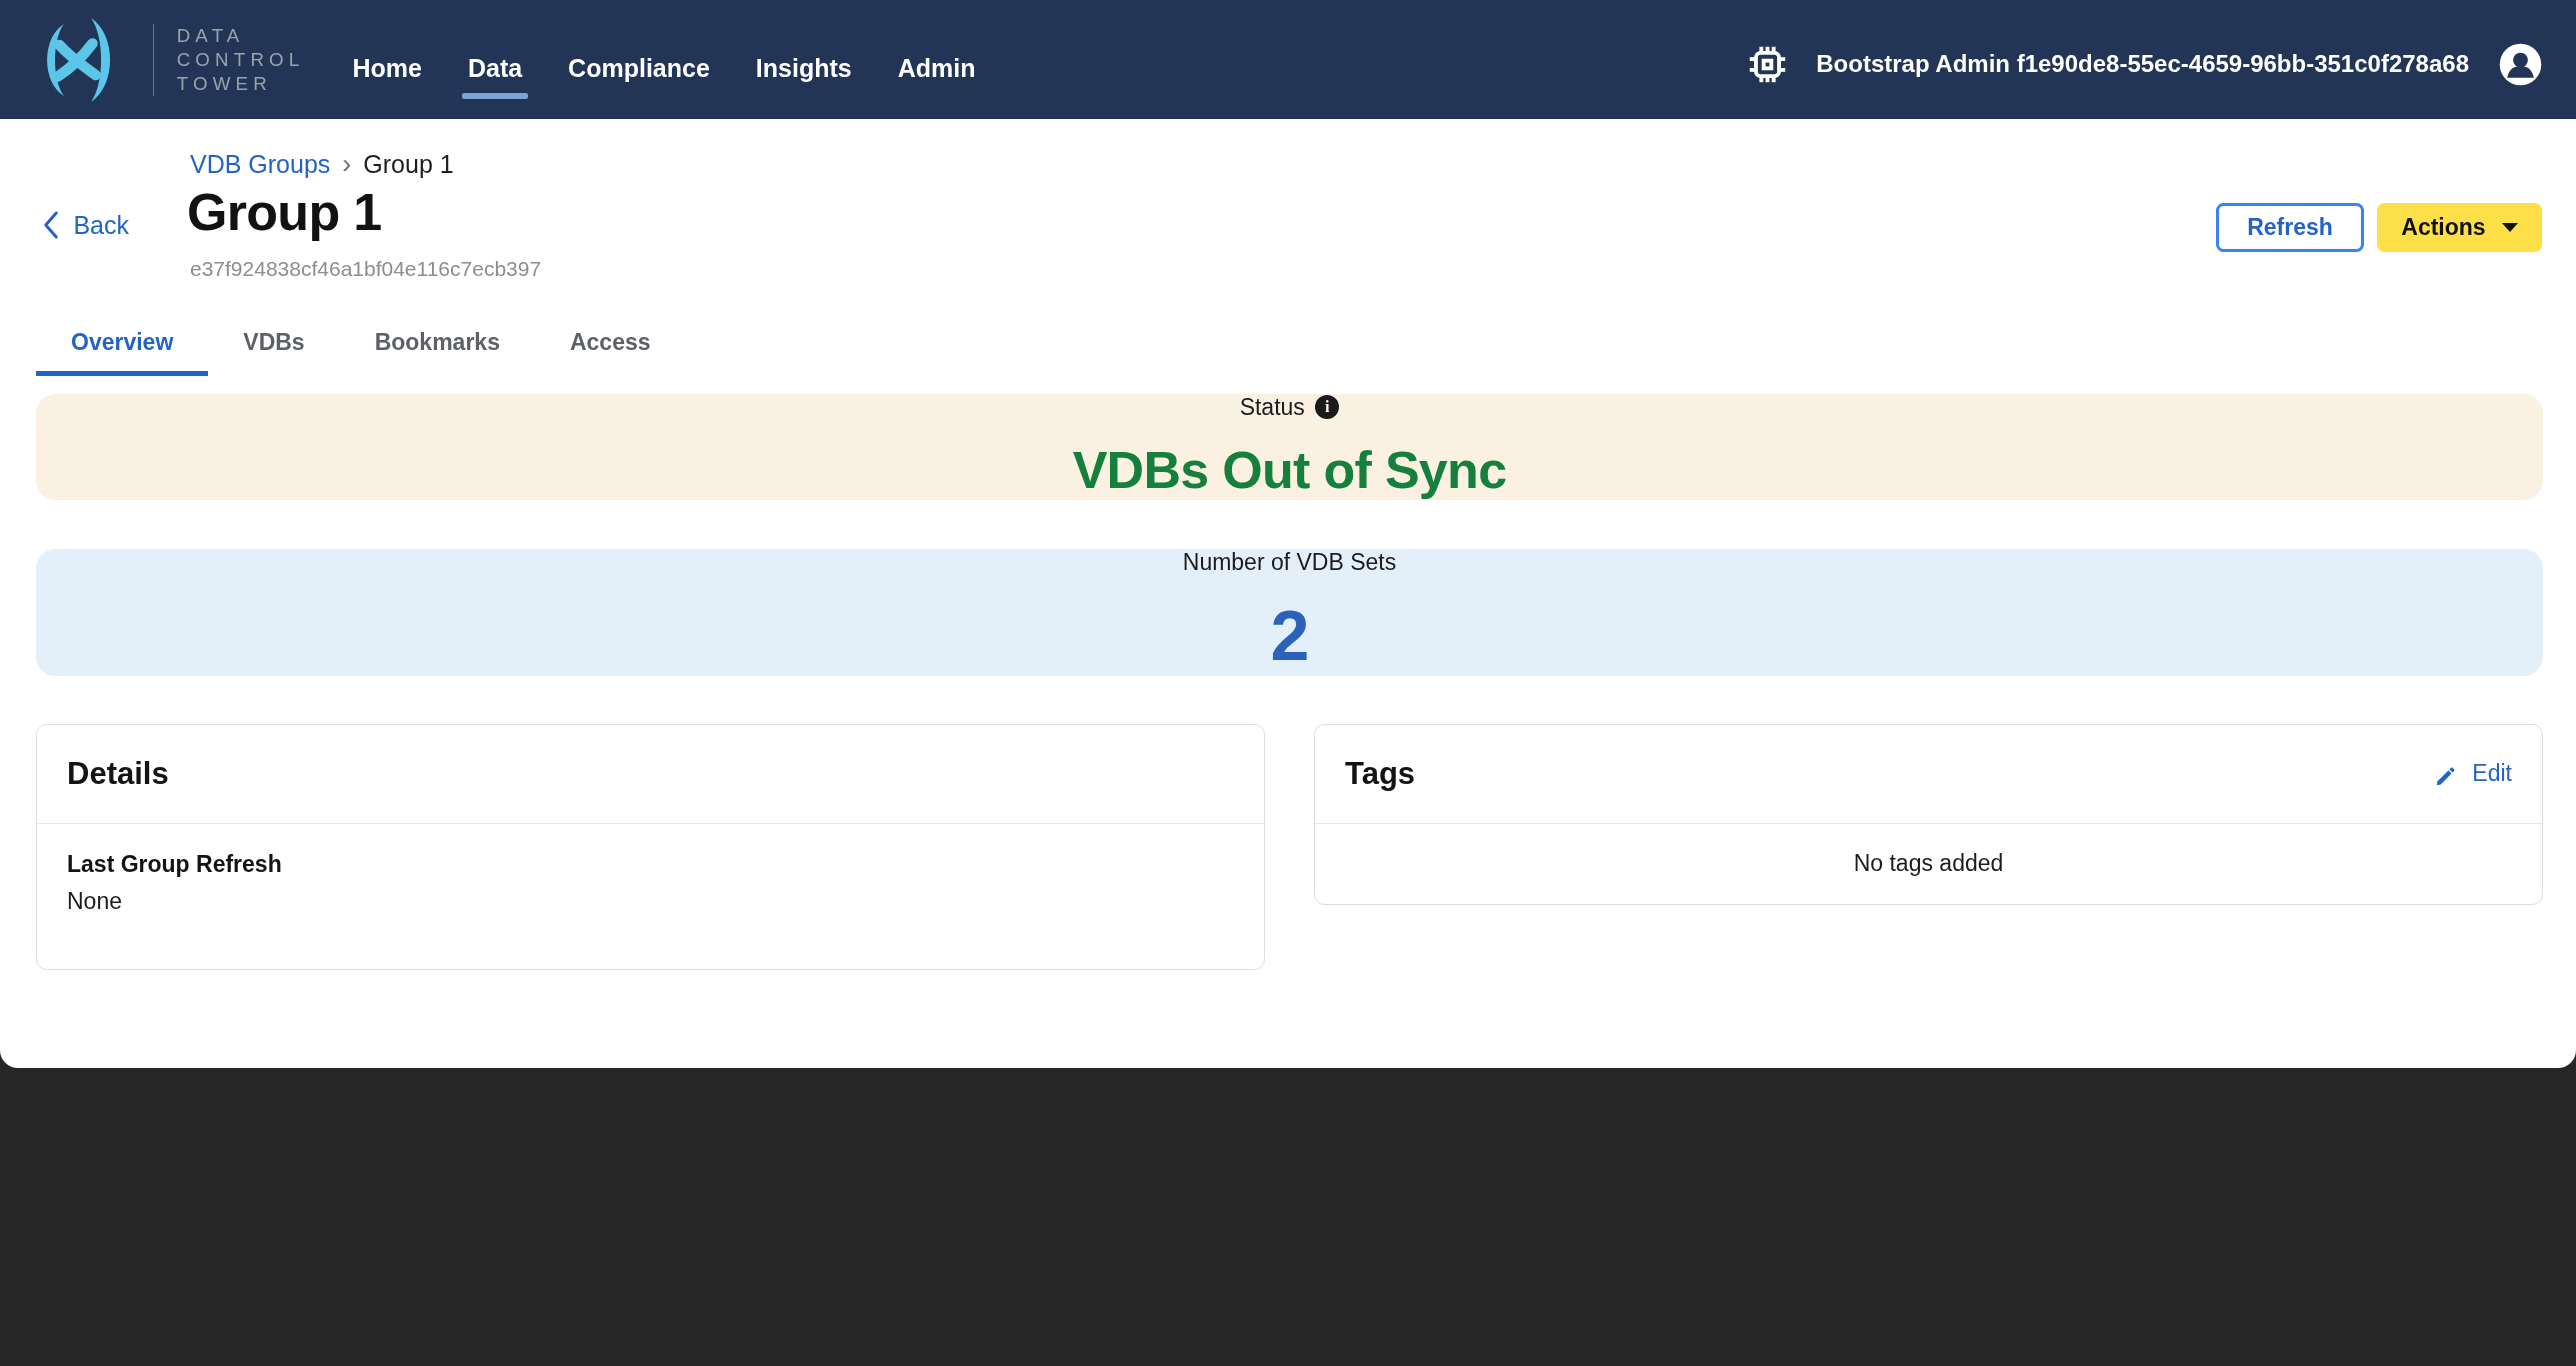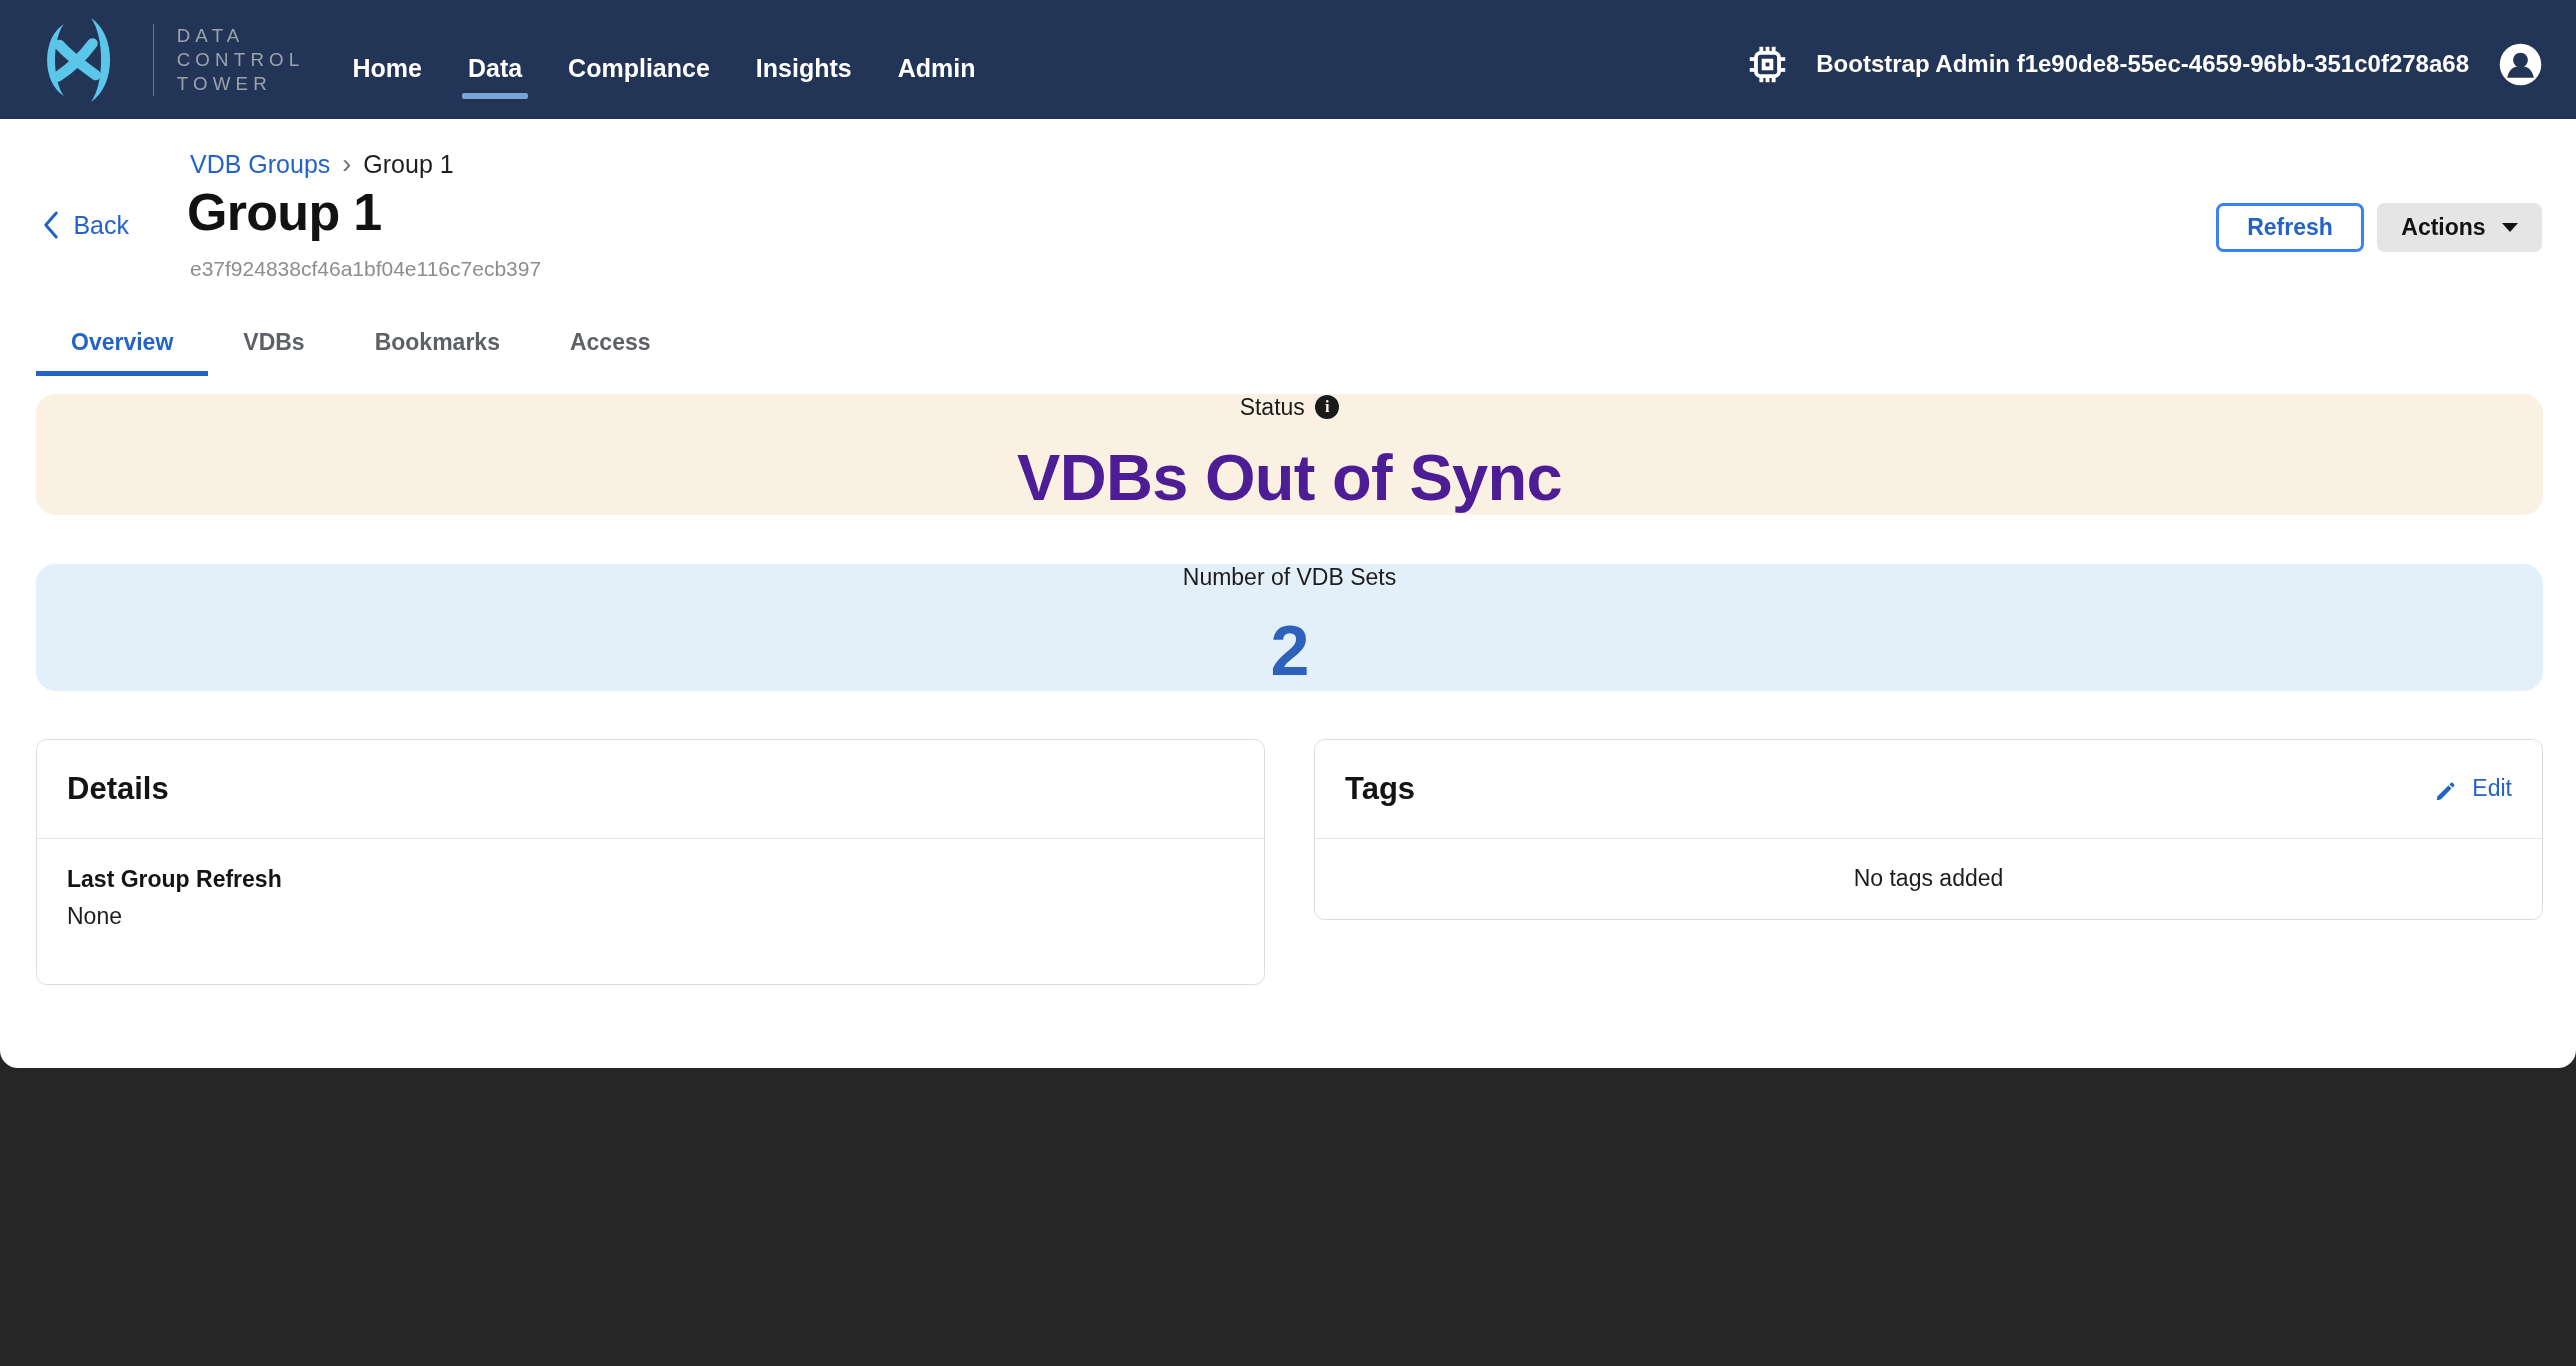--- a/index.html
+++ b/index.html
@@ -76,21 +76,21 @@
   }
   .entity-id {
     position: absolute; left: 190px; top: 138px;
     font-size: 21px; color: #8d8d8d;
   }
   .header-buttons { position: absolute; right: 34px; top: 84px; display: flex; gap: 13.4px; }
   .btn { height: 49px; border-radius: 7.5px; font-size: 23px; font-weight: 700;
          font-family: "Liberation Sans", sans-serif; cursor: pointer;
          display: inline-flex; align-items: center; }
   .btn-refresh { background: #ffffff; border: 3px solid #3b82f6; color: #2463c6; padding: 0 28px; }
-  .btn-actions { background: #e5e5e5; border: none; color: #121212; padding: 0 24px; gap: 16.4px; }
+  .btn-actions { background: #fde047; border: none; color: #121212; padding: 0 24px; gap: 16.4px; }
   .caret-down {
     width: 0; height: 0;
     border-left: 8.2px solid transparent;
     border-right: 8.2px solid transparent;
     border-top: 9.7px solid #121212;
   }
 
   
   .tabs { display: flex; margin: 22.4px 0 0 36px; }
   .tab {
@@ -113,21 +113,21 @@
   }
   .summary-card.cream { background: #fbf1e2; }
   .summary-card.blue  { background: #e3f0fa; }
   .summary-label { font-size: 23px; color: #1c1c1c; display: flex; align-items: center; gap: 10.5px; }
   .info-badge {
     width: 24px; height: 24px; border-radius: 50%;
     background: #1a1a1a; color: #fbf1e2;
     font-size: 16.4px; font-weight: 700; font-family: "Liberation Serif", serif;
     display: inline-flex; align-items: center; justify-content: center;
   }
-  .summary-value { font-size: 65px; font-weight: 700; color: #4c1d95; letter-spacing: -0.7px; }
+  .summary-value { font-size: 52px; font-weight: 700; color: #15803d; letter-spacing: -0.7px; }
   .summary-value.count { font-size: 70px; color: #2d62ba; }
 
   
   .cards-row2 { display: flex; gap: 49px; margin: 48px 33px 0 36px; align-items: flex-start; }
   .panel {
     flex: 1; background: #ffffff;
     border: 1.5px solid #dcdcdc; border-radius: 10.5px;
     overflow: hidden;
   }
   .panel-header {

